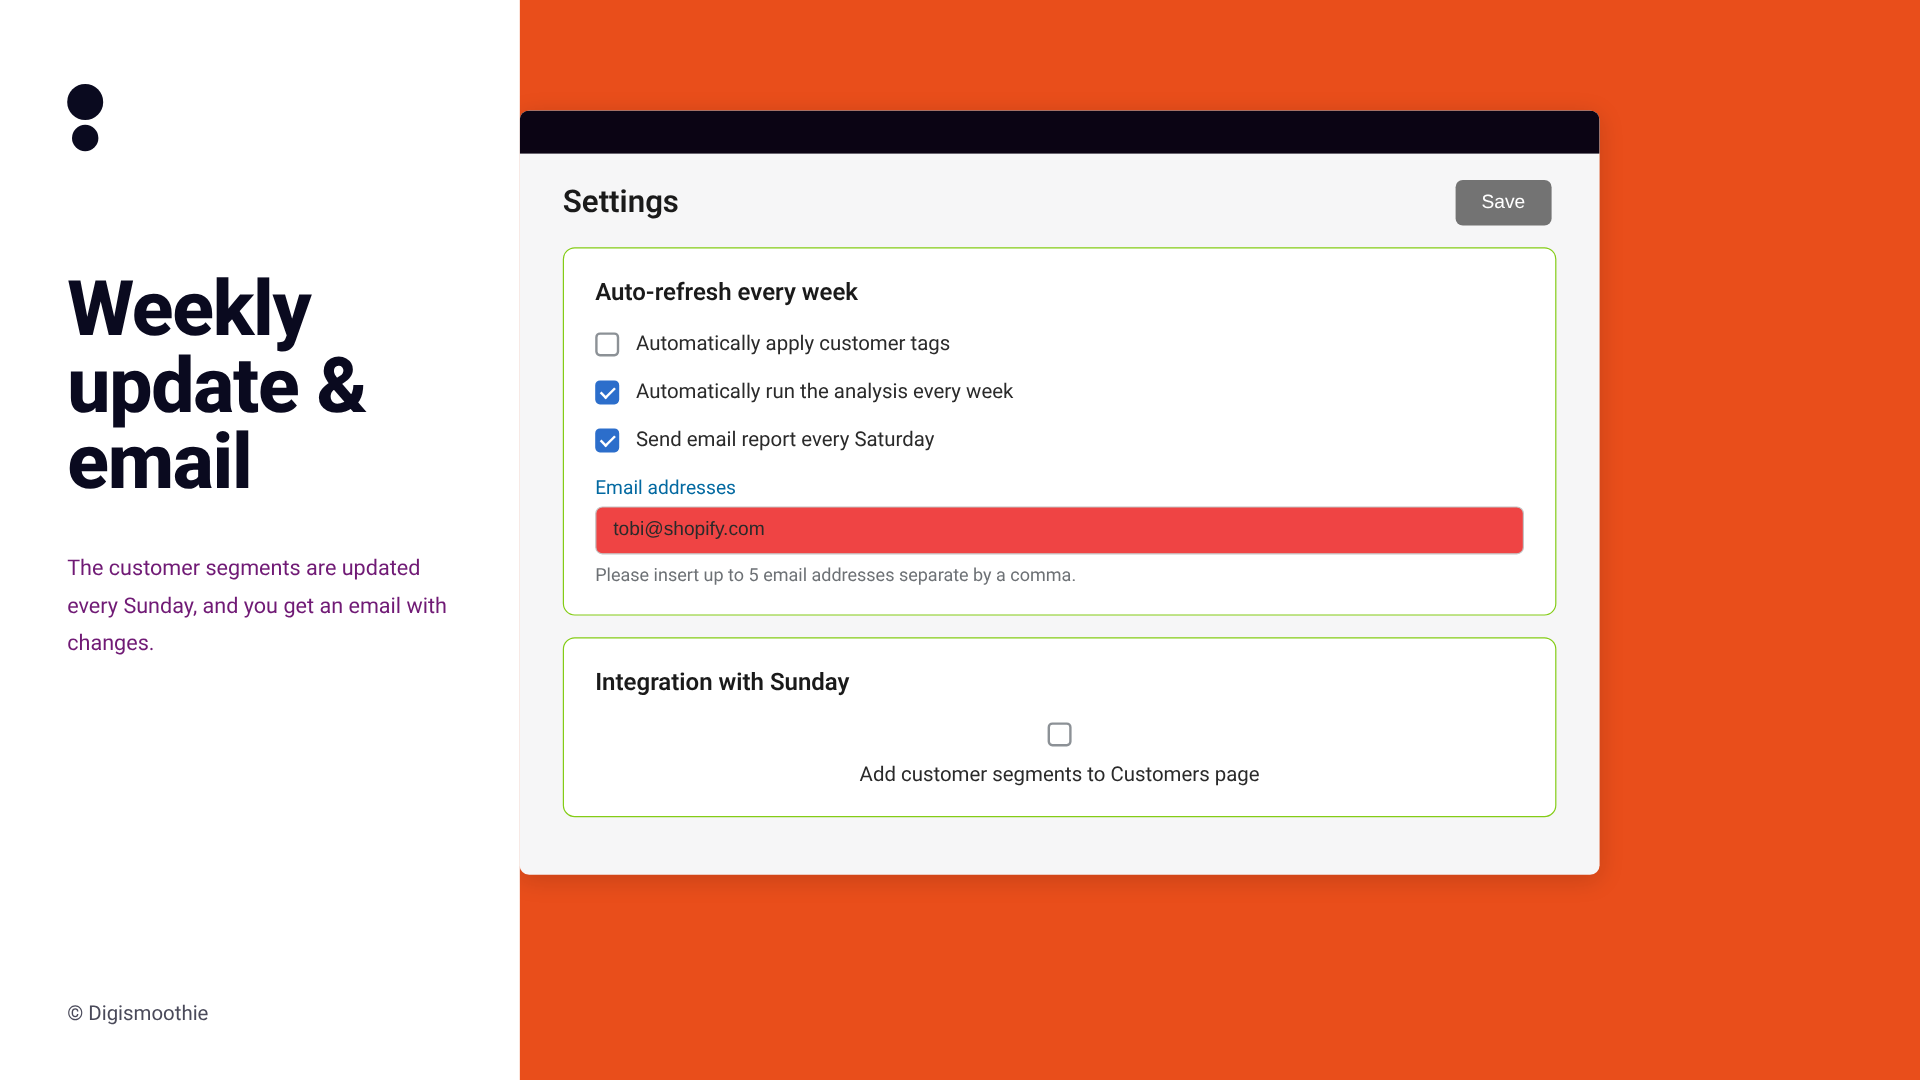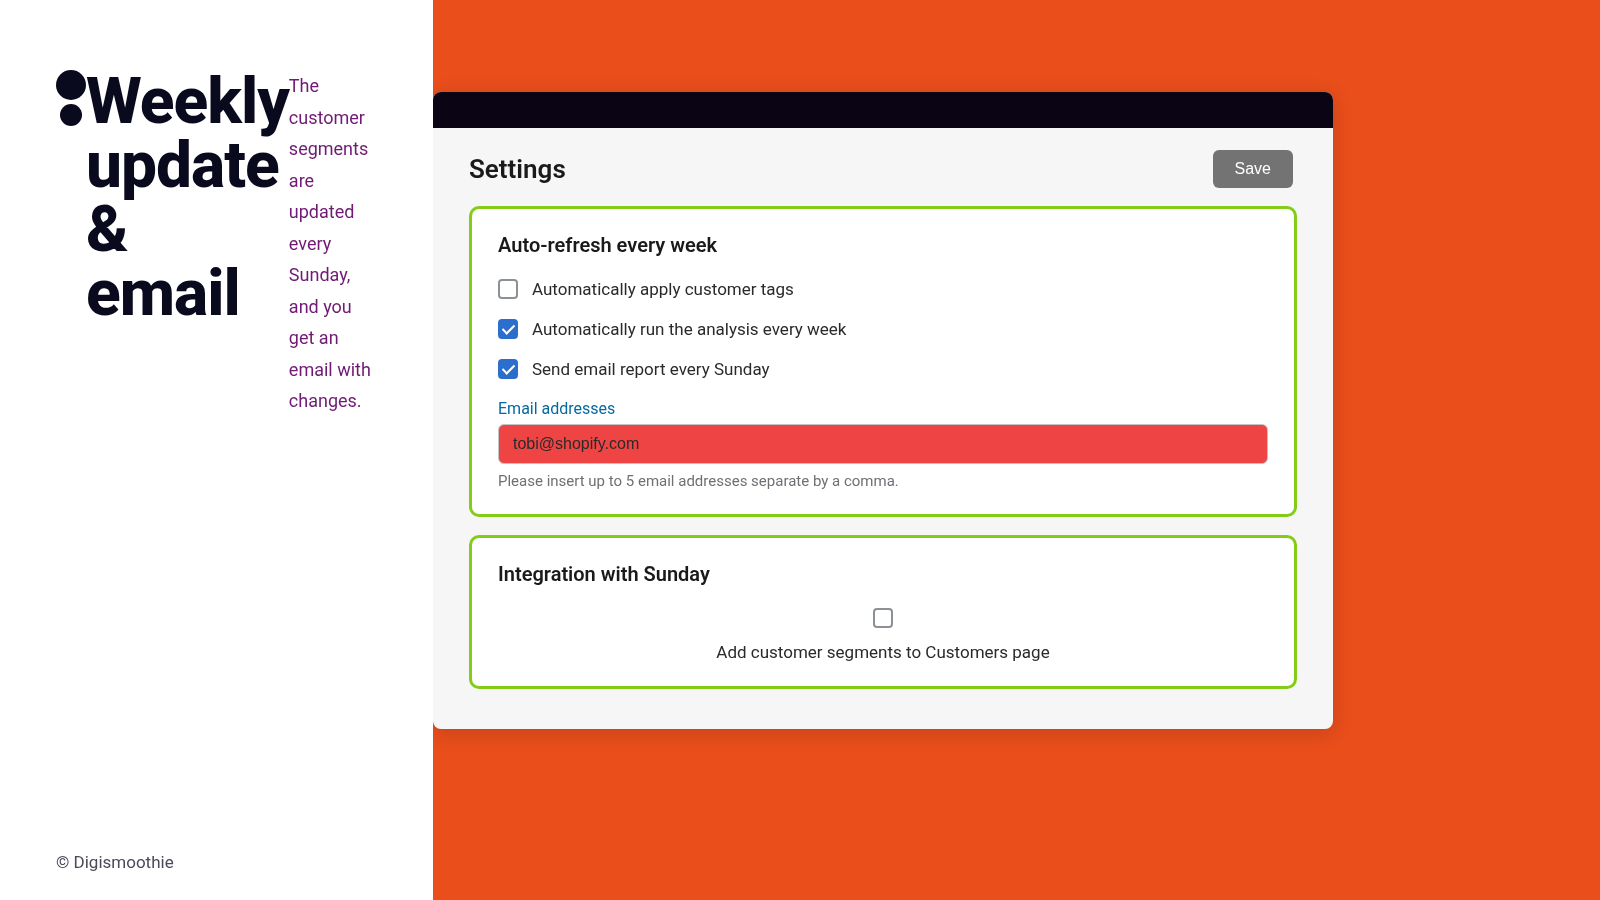--- a/index.html
+++ b/index.html
@@ -9,21 +9,21 @@
       overflow: hidden;
       font-family: -apple-system, BlinkMacSystemFont, "Segoe UI", Roboto, sans-serif;
       display: flex;
     }
     .left-panel {
       width: 433px;
       height: 900px;
       background: #ffffff;
       padding: 70px 56px 40px 56px;
       display: flex;
-      flex-direction: row;
+      flex-direction: column;
       position: relative;
     }
     .logo {
       display: flex;
       flex-direction: column;
       gap: 4px;
       margin-bottom: 100px;
     }
     .logo-dot {
       width: 30px;
@@ -45,21 +45,21 @@
       letter-spacing: -1px;
     }
     .description {
       font-size: 18px;
       line-height: 1.75;
       color: #701a75;
       font-weight: 400;
     }
     .copyright {
       position: absolute;
-      bottom: 28px;
+      bottom: 45px;
       left: 56px;
       font-size: 17px;
       color: #4a4a5a;
     }
     .right-panel {
       flex: 1;
       height: 900px;
       background: #e94e1b;
       display: flex;
       align-items: center;
@@ -98,21 +98,21 @@
       padding: 10px 22px;
       font-size: 16px;
       font-weight: 500;
       cursor: pointer;
     }
     .card {
       background: #ffffff;
       border-radius: 10px;
       margin: 0 36px 18px 36px;
       padding: 24px 26px;
-      border: 3px solid #84cc16;
+      border: 1px solid #84cc16;
     }
     .card-title {
       font-size: 20px;
       font-weight: 600;
       color: #1a1a1a;
       margin-bottom: 22px;
     }
     .checkbox-row {
       display: flex;
       align-items: center;
@@ -198,21 +198,21 @@
         <span class="checkbox-label">Automatically apply customer tags</span>
       </div>
 
       <div class="checkbox-row">
         <div class="checkbox checked"></div>
         <span class="checkbox-label">Automatically run the analysis every week</span>
       </div>
 
       <div class="checkbox-row">
         <div class="checkbox checked"></div>
-        <span class="checkbox-label">Send email report every Sunday</span>
+        <span class="checkbox-label">Send email report every Saturday</span>
       </div>
 
       <div class="field-label">Email addresses</div>
       <input type="text" class="text-input" value="tobi@shopify.com" style="">
       <div class="help-text">Please insert up to 5 email addresses separate by a comma.</div>
     </div>
 
     <div class="card">
       <div class="card-title">Integration with Sunday</div>
       <div class="checkbox-row" style="margin-bottom:0;flex-direction:column;">

